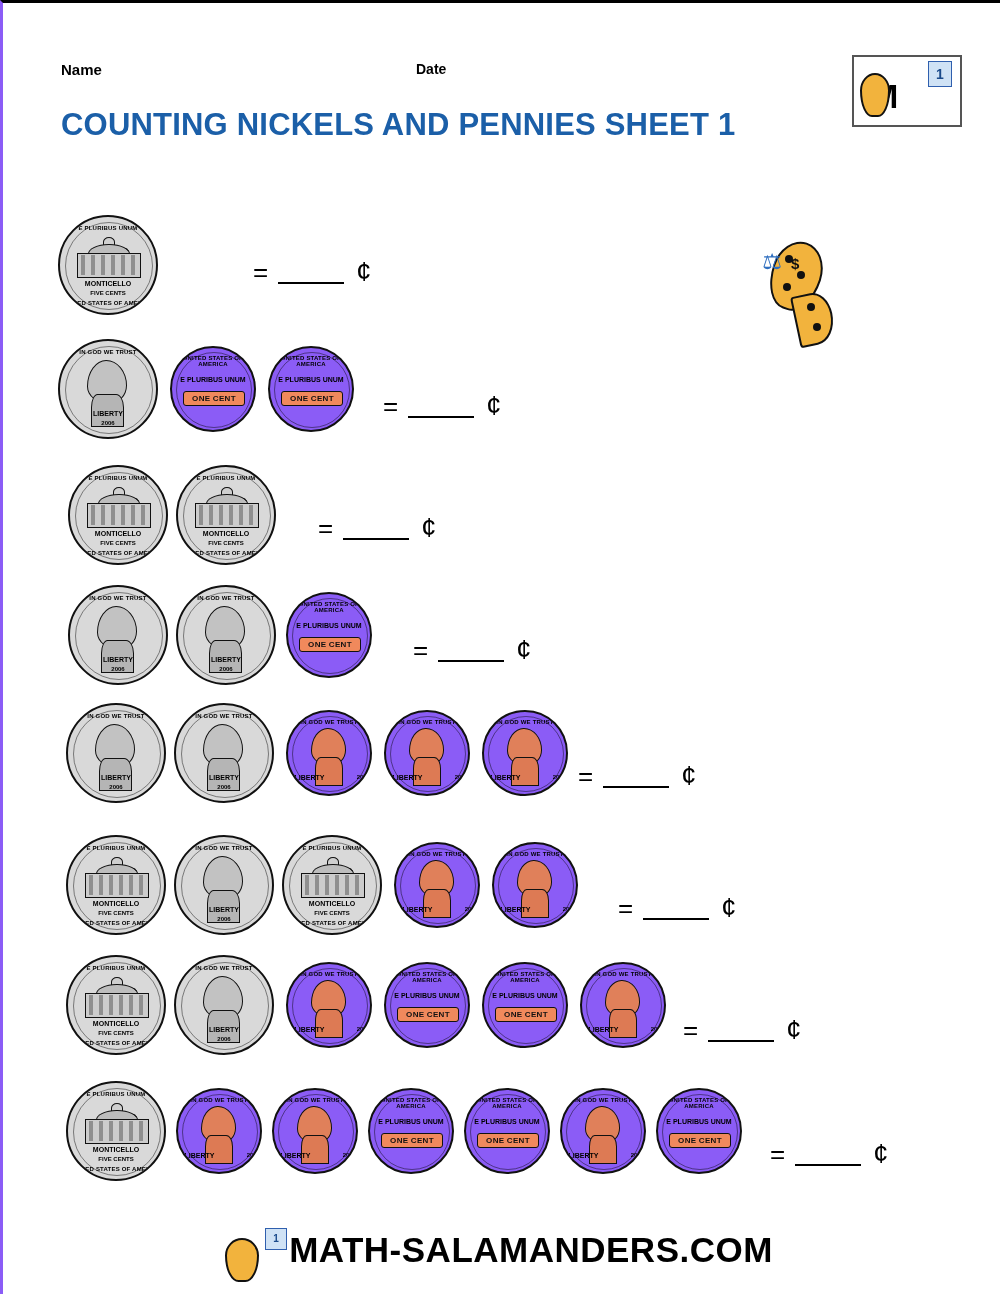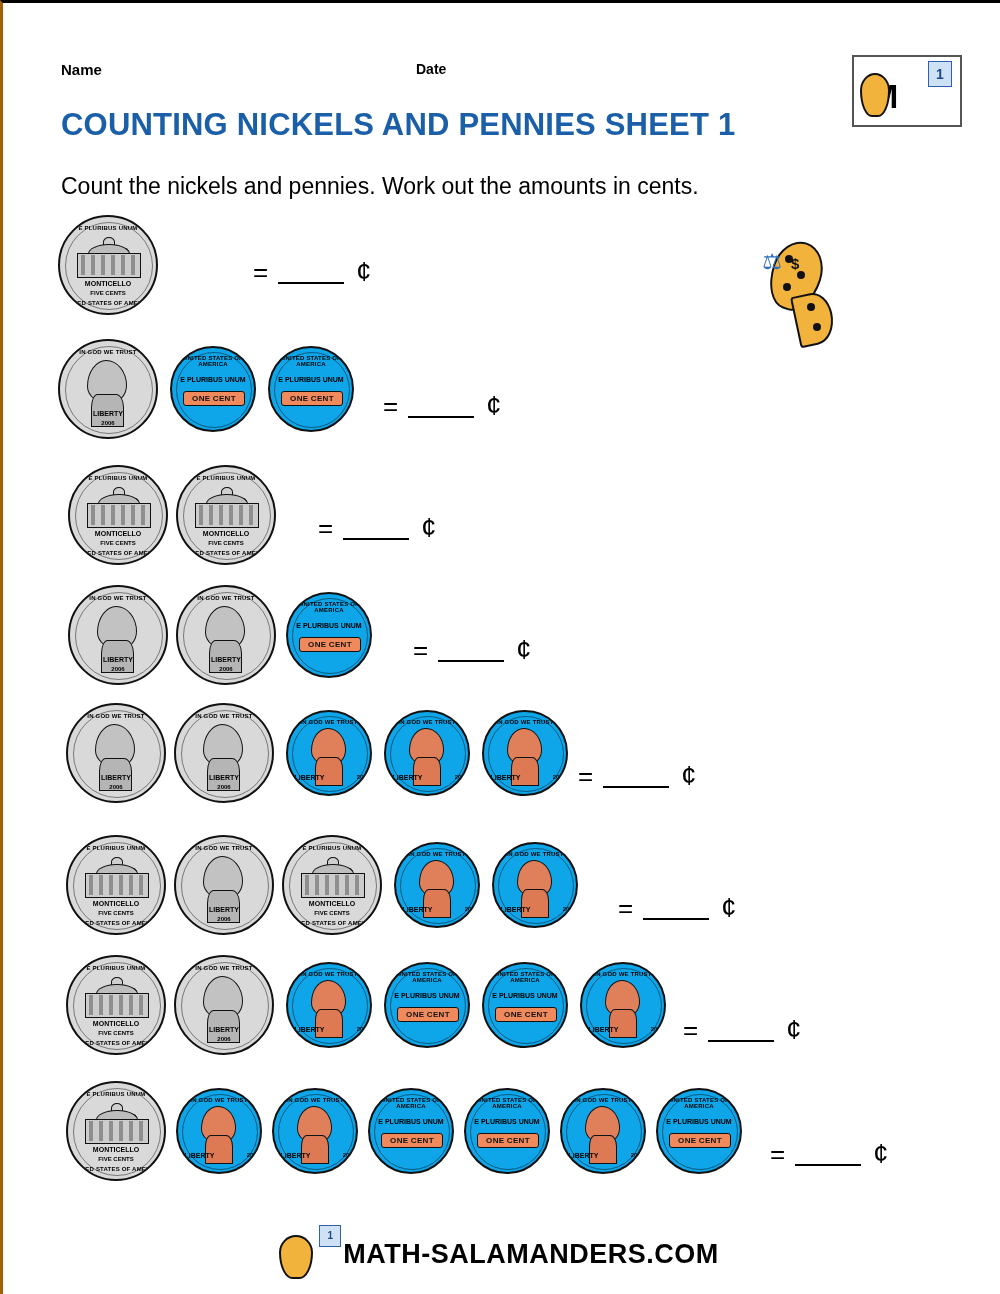--- a/index.html
+++ b/index.html
@@ -13,21 +13,21 @@
     font-family: "Liberation Sans", sans-serif;
     color: #000000;
     position: relative;
     overflow: hidden;
   }
   .page {
     position: relative;
     width: 1000px;
     height: 1294px;
     box-sizing: border-box;
-    border-left: 3px solid #a16207;
+    border-left: 3px solid #8b5cf6;
     border-top: 3px solid #000;
   }
 
   
   .hdr {
     position: absolute;
     top: 58px;
     left: 58px;
     width: 780px;
     height: 22px;
@@ -131,21 +131,21 @@
     flex: 0 0 auto;
   }
   .coin.nickel {
     width: 100px;
     height: 100px;
     background: #d9d9d9;
   }
   .coin.penny {
     width: 86px;
     height: 86px;
-    background: #0ea5e9;
+    background: #8b5cf6;
   }
   .coin .inner-ring {
     position: absolute;
     left: 5%;
     top: 5%;
     width: 90%;
     height: 90%;
     border-radius: 50%;
     border: 1px solid rgba(0,0,0,0.45);
   }
@@ -352,24 +352,24 @@
   }
   .footer .tagline {
     font-size: 14px;
     font-weight: bold;
     padding-bottom: 3px;
     border-bottom: 2px solid #111;
     display: inline-block;
     margin-left: 56px;
   }
   .footer .brand {
-    font-size: 27px;
+    font-size: 35px;
     font-weight: bold;
     letter-spacing: 0.5px;
-    margin-top: 16px;
+    margin-top: 4px;
     margin-left: 56px;
   }
   .footer .foot-logo {
     position: absolute;
     left: -8px;
     top: 2px;
     width: 62px;
     height: 56px;
   }
   .footer .foot-logo .badge {
@@ -416,21 +416,20 @@
   </div>
 
   <div class="logo-box">
     <div class="grade-badge">1</div>
     <div class="mlogo-m">M</div>
     <div style="position:absolute;left:6px;top:16px;width:26px;height:40px;background:#f2b33d;border:2px solid #111;border-radius:50% 50% 40% 40% / 40% 40% 60% 60%;"></div>
   </div>
 
   <h1 class="title">COUNTING NICKELS AND PENNIES SHEET 1</h1>
 
-  <div class="instructions">Count the nickels and pennies. Work out the amounts in cents.</div>
 
   <div class="mascot">
     <div class="body"></div>
     <div class="tail-fill"></div>
     <div class="spot" style="left:34px;top:24px;"></div>
     <div class="spot" style="left:46px;top:40px;"></div>
     <div class="spot" style="left:32px;top:52px;"></div>
     <div class="spot" style="left:56px;top:72px;"></div>
     <div class="spot" style="left:62px;top:92px;"></div>
     <div class="scale-icon">⚖</div>

